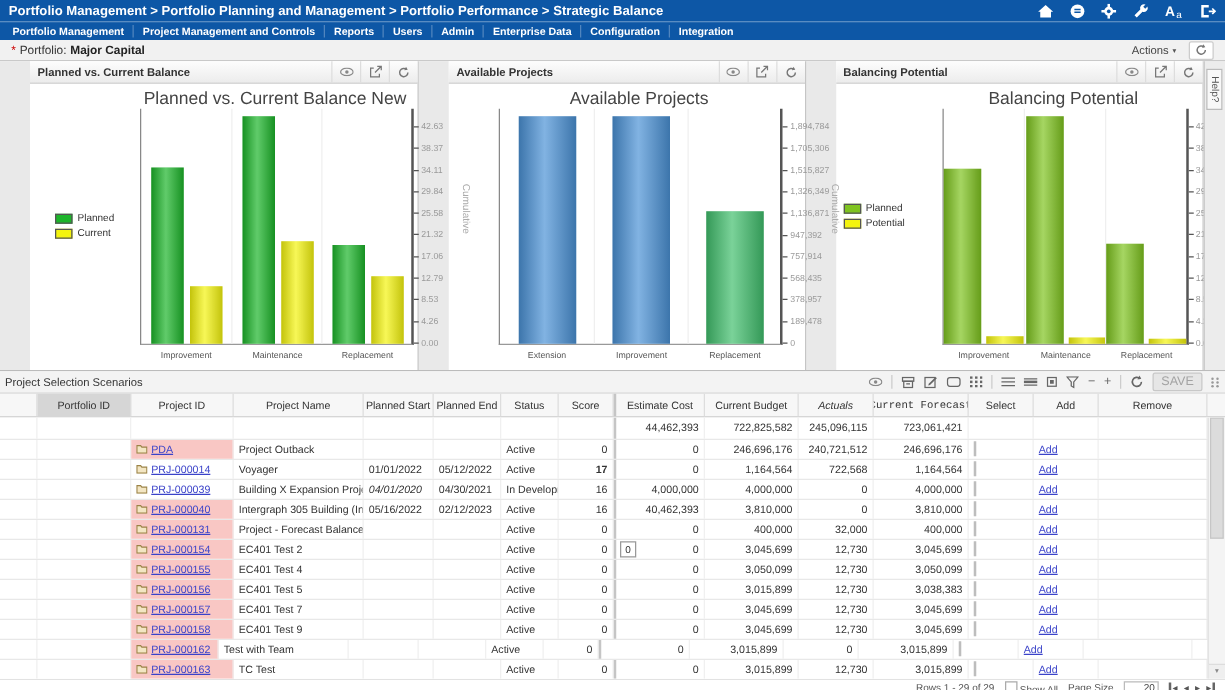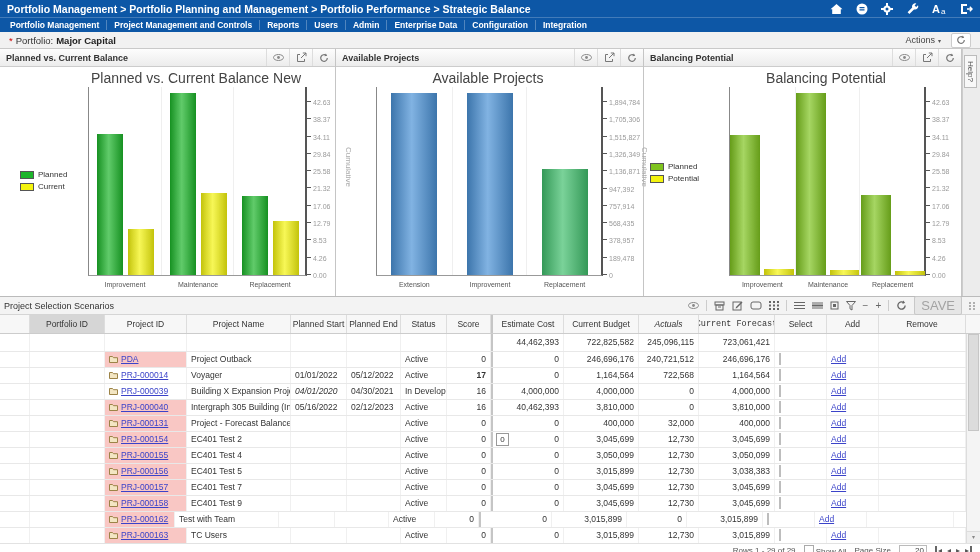--- a/index.html
+++ b/index.html
@@ -19,21 +19,21 @@
   .pf-left{display:flex;align-items:center;}
   .req{color:#cc0000;margin-right:3px;}
   .pf-value{font-weight:bold;margin-left:3px;color:#222;}
   .pf-right{display:flex;align-items:center;gap:10px;}
   .actions-btn{display:flex;align-items:center;gap:3px;font-size:9px;color:#444;cursor:pointer;}
   .caret{font-size:6px;color:#555;}
   .icon-btn{width:18px;height:13px;background:#fff;border:1px solid #ccc;border-radius:2px;display:flex;align-items:center;justify-content:center;cursor:pointer;}
 
   
   .charts-row{height:247px;display:flex;background:#e9e9e9;border-bottom:1px solid #bbb;}
-  .panel{background:#fff;border-right:1px solid #c5c5c5;display:flex;flex-direction:column;box-sizing:border-box;}
+  .panel{background:#fff;border-right:1px solid #c5c5c5;display:flex;flex-direction:column;box-sizing:border-box;margin-left:24px;}
   .panel1{width:336px;}.panel2{width:308px;}.panel3{width:318px;}
   .panel-hd{height:17px;background:linear-gradient(#fdfdfd,#ececec);border-bottom:1px solid #ccc;display:flex;align-items:center;justify-content:space-between;padding:0 0 0 6px;flex:none;}
   .panel-title{font-size:9px;color:#333;font-weight:bold;white-space:nowrap;}
   .panel-ic{display:flex;align-items:center;height:100%;}
   .panel-ic .pic{width:22px;height:100%;display:flex;align-items:center;justify-content:center;border-left:1px solid #ddd;cursor:pointer;}
   .chart{position:relative;flex:1;}
   .c-title{position:absolute;top:3px;text-align:center;font-size:14px;color:#444;white-space:nowrap;}
   .c-plot{position:absolute;top:20px;height:188px;border-left:1px solid #888;border-right:2px solid #555;border-bottom:1px solid #999;box-sizing:content-box;}
   .c-band{position:absolute;bottom:0;height:100%;}
   .c-band.bline{border-left:1px solid #efefef;}
@@ -47,21 +47,21 @@
   .c-swatch{width:14px;height:8px;border:1px solid #555;box-sizing:border-box;}
   .help-strip{width:18px;background:#ececec;border-left:1px solid #ccc;position:relative;box-sizing:border-box;}
   .help-tab{position:absolute;top:6px;left:1px;background:#f8f8f8;border:1px solid #bbb;padding:5px 1px;font-size:8px;color:#555;writing-mode:vertical-rl;cursor:pointer;}
 
   
   .grid-titlebar{height:17px;background:#f3f3f3;border-bottom:1px solid #d5d5d5;display:flex;align-items:center;justify-content:space-between;padding:0 4px;}
   .grid-title{font-size:9px;color:#333;}
   .gtb{display:flex;align-items:center;gap:7px;}
   .tbi{color:#666;display:flex;align-items:center;font-size:10px;line-height:10px;cursor:pointer;}
   .tb-sep{width:1px;height:11px;background:#ccc;}
-  .save-btn{font-size:13px;color:#a3a3a3;background:#e6e6e6;border:1px solid #c8c8c8;border-radius:2px;padding:1px 6px;cursor:default;}
+  .save-btn{font-size:10px;color:#a3a3a3;background:#e6e6e6;border:1px solid #c8c8c8;border-radius:2px;padding:1px 6px;cursor:default;}
   .handle{display:grid;grid-template-columns:repeat(2,3px);gap:1px;cursor:grab;}
   .handle i{width:2px;height:2px;background:#999;border-radius:50%;}
   .grid-colhead{display:flex;height:18px;border-bottom:1px solid #ccc;background:#f7f7f7;}
   .hcell{font-size:8.5px;color:#333;display:flex;align-items:center;justify-content:center;border-right:1px solid #ddd;box-sizing:border-box;white-space:nowrap;overflow:hidden;flex:none;}
   .hcell.hl{background:#d6d6d6;}
   .split{border-left:2px solid #c5c5c5 !important;}
   .grid-body{position:relative;height:209px;overflow:hidden;background:#fff;}
   .grow{display:flex;height:15px;border-bottom:1px solid #e8e8e8;}
   .grow.sum{height:17px;}
   .grow.sum .gcell{line-height:17px;}
@@ -730,21 +730,21 @@
           <div class="gcell" style="width: 52px;"><span class="cb"></span></div>
           <div class="gcell" style="width: 52px;"><span class="addlink">Add</span></div>
           <div class="gcell" style="width: 87px;"></div>
         </div>
         <div class="grow">
           <div class="gcell" style="width: 30px;"></div>
           <div class="gcell" style="width: 75px;"></div>
           <div class="gcell pinkc" style="width: 82px;"><svg class="folder" width="9" height="8">
               <path d="M0.5 1.5 h3 l1 1.2 h4 v4.8 h-8 Z" fill="#f3e6c3" stroke="#9c8347"></path>
             </svg><span class="idlink">PRJ-000163</span></div>
-          <div class="gcell" style="width: 104px;">TC Users</div>
+          <div class="gcell" style="width: 104px;">TC Test</div>
           <div class="gcell" style="width: 56px;"></div>
           <div class="gcell" style="width: 54px;"></div>
           <div class="gcell" style="width: 46px;">Active</div>
           <div class="gcell num" style="width: 44px;">0</div>
           <div class="gcell num split" style="width: 73px;">0</div>
           <div class="gcell num" style="width: 75px;">3,015,899</div>
           <div class="gcell num" style="width: 60px;">12,730</div>
           <div class="gcell num" style="width: 76px;">3,015,899</div>
           <div class="gcell" style="width: 52px;"><span class="cb"></span></div>
           <div class="gcell" style="width: 52px;"><span class="addlink">Add</span></div>

